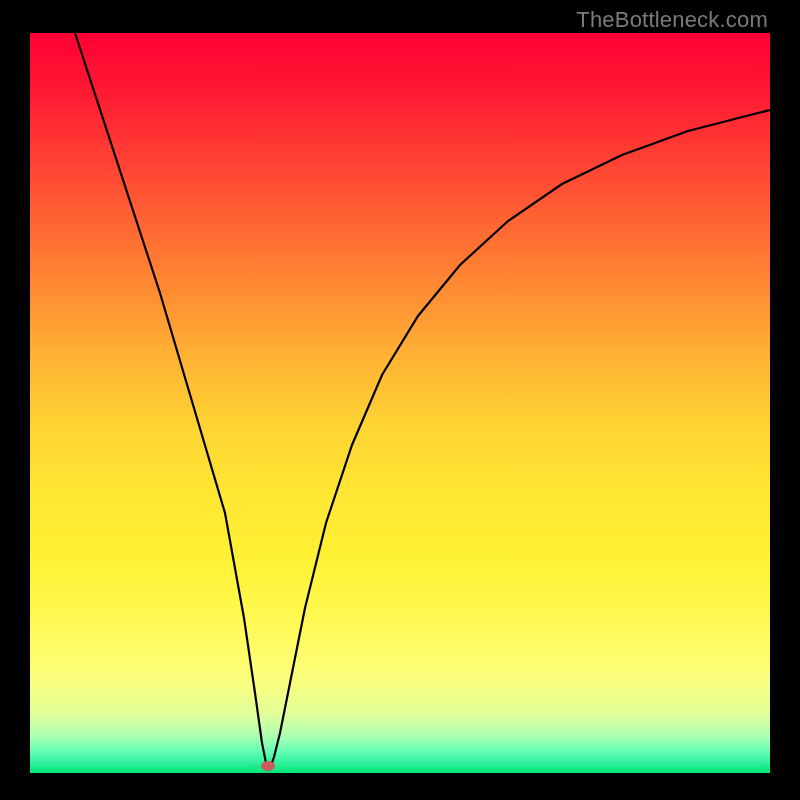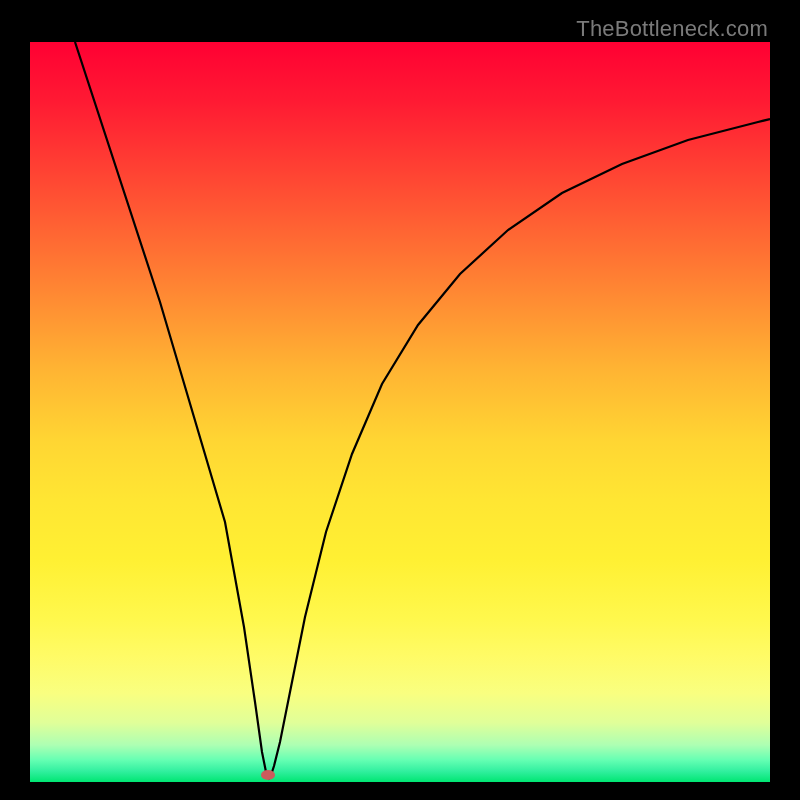--- a/index.html
+++ b/index.html
@@ -6,21 +6,21 @@
     margin: 0;
     padding: 0;
     width: 800px;
     height: 800px;
     background: #000;
     position: relative;
     font-family: Arial, Helvetica, sans-serif;
   }
   .frame {
     position: absolute;
-    top: 12px;
+    top: 3px;
     left: 0;
     width: 800px;
     height: 788px;
     background: #000;
   }
   .plot-area {
     position: absolute;
     top: 30px;
     left: 30px;
     width: 740px;

